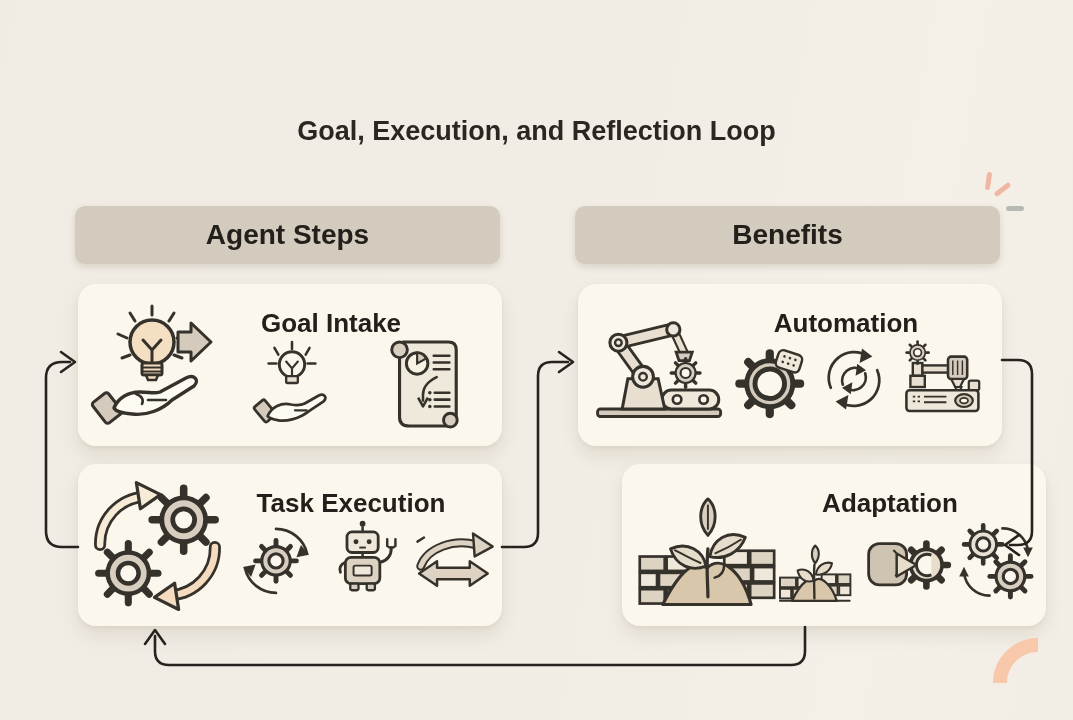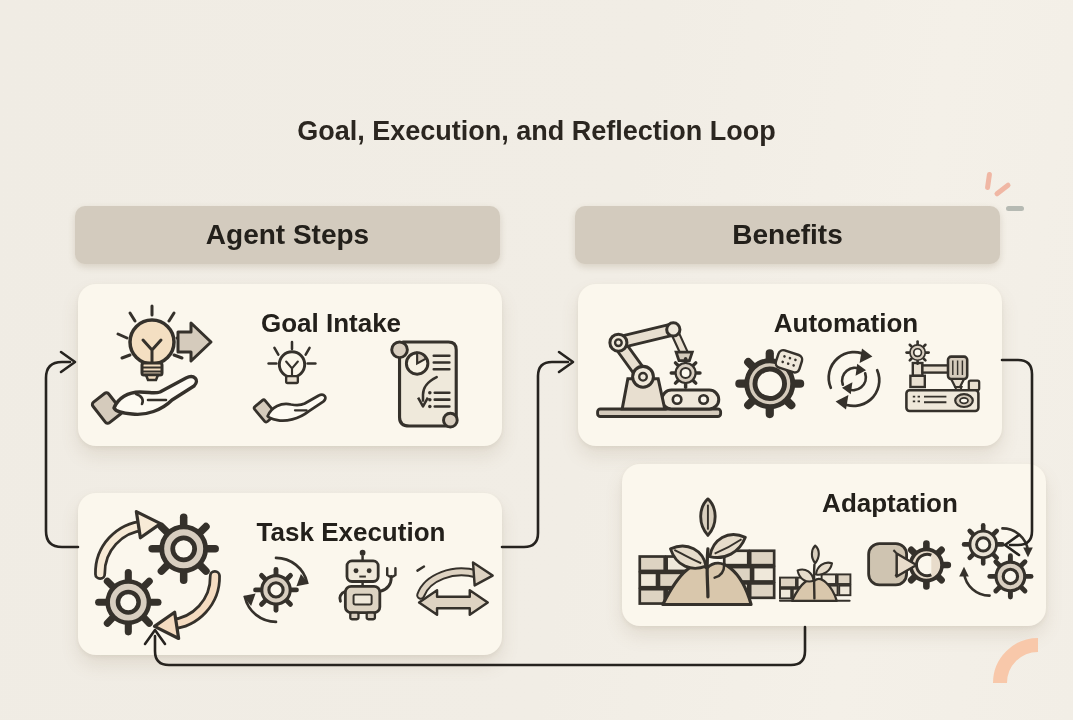--- a/index.html
+++ b/index.html
@@ -11,21 +11,21 @@
     letter-spacing:-.5px;color:#171410;}
   .subtitle{left:0;top:116px;width:100%;text-align:center;font-size:27px;font-weight:700;color:#2b2620;}
   .hdr{width:425px;height:58px;border-radius:10px;background:#d3cbbe;
     box-shadow:0 3px 7px rgba(120,100,70,.20);display:flex;align-items:center;justify-content:center;
     font-size:28px;font-weight:700;color:#23201b;}
   .hdr-left{left:75px;top:206px;}
   .hdr-right{left:575px;top:206px;}
   .card{width:424px;height:162px;border-radius:18px;background:#fbf7ed;
     box-shadow:0 10px 18px rgba(120,100,70,.13),0 2px 4px rgba(120,100,70,.08);}
   .card-gi{left:78px;top:284px;}
-  .card-te{left:78px;top:464px;margin-top:29px;}
+  .card-te{left:78px;top:464px;}
   .card-au{left:578px;top:284px;}
   .card-ad{left:578px;top:464px;margin-left:44px;}
   .ctitle{font-size:26px;font-weight:600;color:#23201b;text-align:center;}
   .flow,.deco{pointer-events:none;}
   svg{display:block;}
 </style>
 </head>
 <body>
 
 <svg width="0" height="0" aria-hidden="true">

